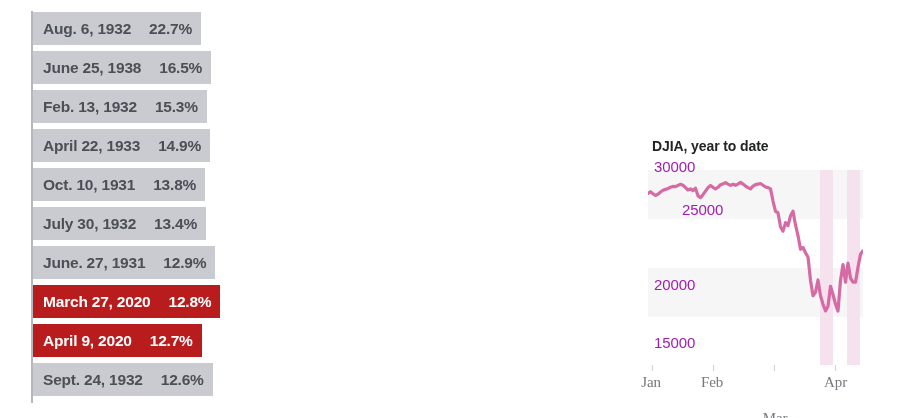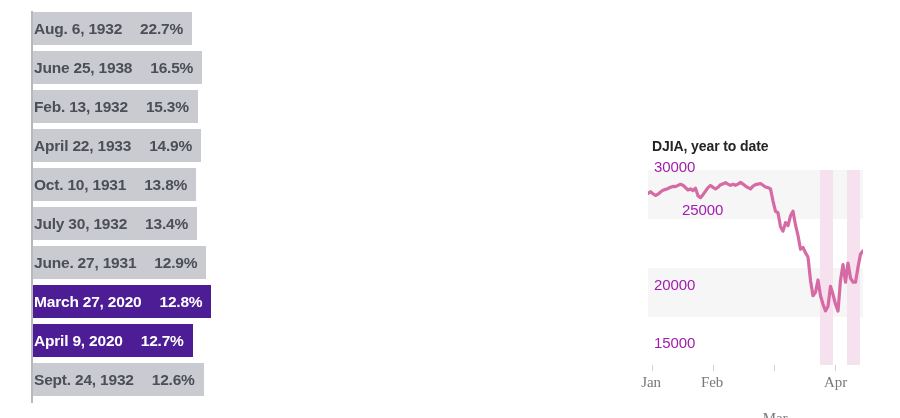--- a/index.html
+++ b/index.html
@@ -47,26 +47,26 @@
 
   .bar-fill {
     position: absolute;
     left: 0;
     top: 0;
     height: 100%;
     box-sizing: border-box;
     display: flex;
     align-items: center;
     justify-content: space-between;
-    padding-left: 1px;
+    padding-left: 10px;
     padding-right: 9px;
   }
 
   .bar-gray .bar-fill { background: #c9cbd0; }
-  .bar-pink .bar-fill { background: #4c1d95; }
+  .bar-pink .bar-fill { background: #b91c1c; }
 
   .bar-label {
     font-size: 15.5px;
     font-weight: bold;
     letter-spacing: -0.2px;
     white-space: nowrap;
   }
   .bar-value {
     font-size: 15.5px;
     font-weight: bold;

